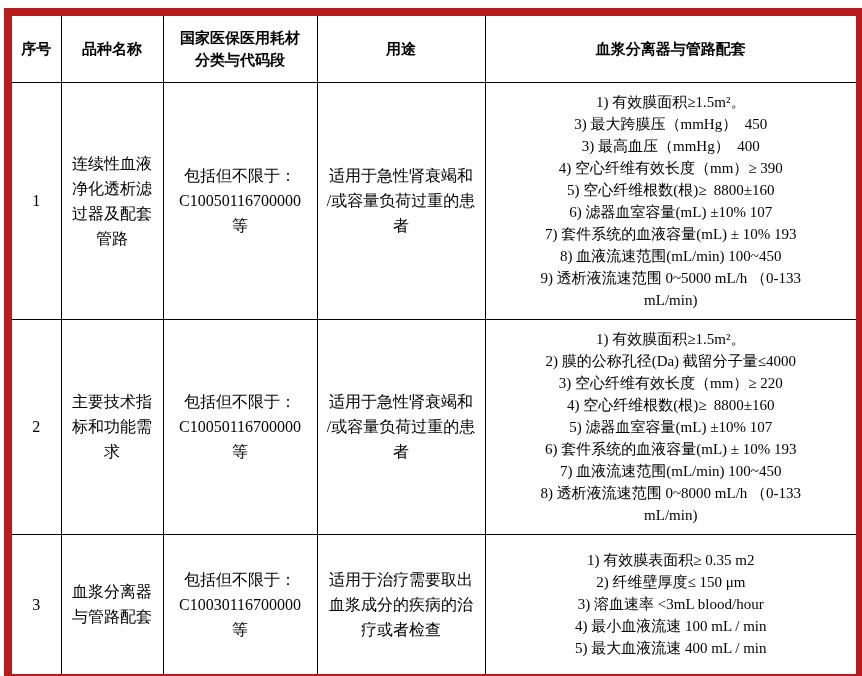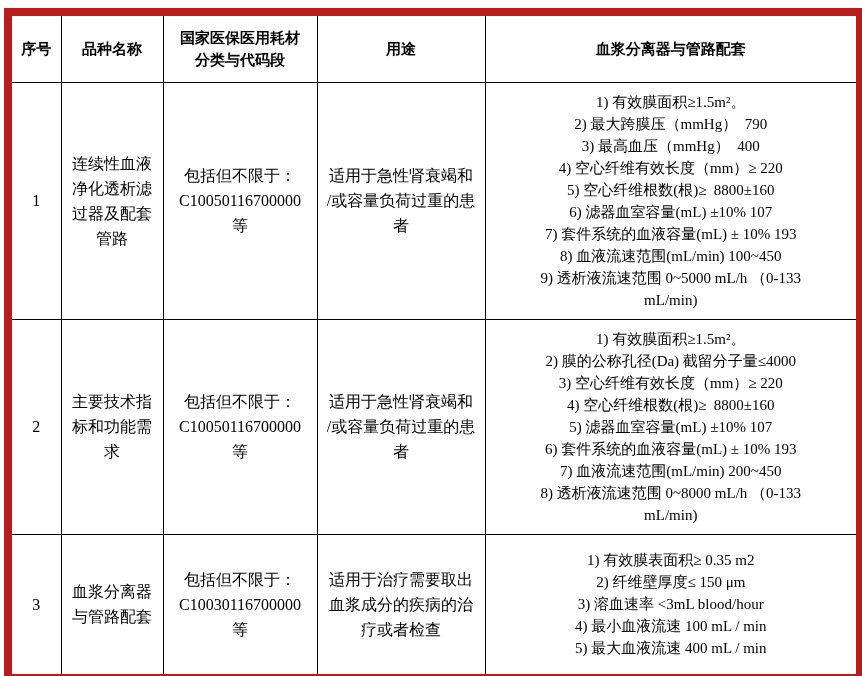--- a/index.html
+++ b/index.html
@@ -85,23 +85,23 @@
           <td class="center">1</td>
           <td class="center">连续性血液净化透析滤过器及配套管路</td>
           <td class="center">包括但不限于：
 C10050116700000
 等</td>
           <td class="center">适用于急性肾衰竭和
 /或容量负荷过重的患
 者</td>
           <td class="specs">
             <div class="spec-line">1) 有效膜面积≥1.5m²。</div>
-            <div class="spec-line">2) 最大跨膜压（mmHg）  790</div>
+            <div class="spec-line">3) 最大跨膜压（mmHg）  450</div>
             <div class="spec-line">3) 最高血压（mmHg）  400</div>
-            <div class="spec-line">4) 空心纤维有效长度（mm）≥ 220</div>
+            <div class="spec-line">4) 空心纤维有效长度（mm）≥ 390</div>
             <div class="spec-line">5) 空心纤维根数(根)≥  8800±160</div>
             <div class="spec-line">6) 滤器血室容量(mL) ±10% 107</div>
             <div class="spec-line">7) 套件系统的血液容量(mL) ± 10% 193</div>
             <div class="spec-line">8) 血液流速范围(mL/min) 100~450</div>
             <div class="spec-line">9) 透析液流速范围 0~5000 mL/h （0-133
 mL/min)</div>
           </td>
         </tr>
         <tr>
           <td class="center">2</td>
@@ -112,21 +112,21 @@
           <td class="center">适用于急性肾衰竭和
 /或容量负荷过重的患
 者</td>
           <td class="specs">
             <div class="spec-line">1) 有效膜面积≥1.5m²。</div>
             <div class="spec-line">2) 膜的公称孔径(Da) 截留分子量≤4000</div>
             <div class="spec-line">3) 空心纤维有效长度（mm）≥ 220</div>
             <div class="spec-line">4) 空心纤维根数(根)≥  8800±160</div>
             <div class="spec-line">5) 滤器血室容量(mL) ±10% 107</div>
             <div class="spec-line">6) 套件系统的血液容量(mL) ± 10% 193</div>
-            <div class="spec-line">7) 血液流速范围(mL/min) 200~450</div>
+            <div class="spec-line">7) 血液流速范围(mL/min) 100~450</div>
             <div class="spec-line">8) 透析液流速范围 0~8000 mL/h （0-133
 mL/min)</div>
           </td>
         </tr>
         <tr>
           <td class="center">3</td>
           <td class="center">血浆分离器与管路配套</td>
           <td class="center">包括但不限于：
 C10030116700000
 等</td>

